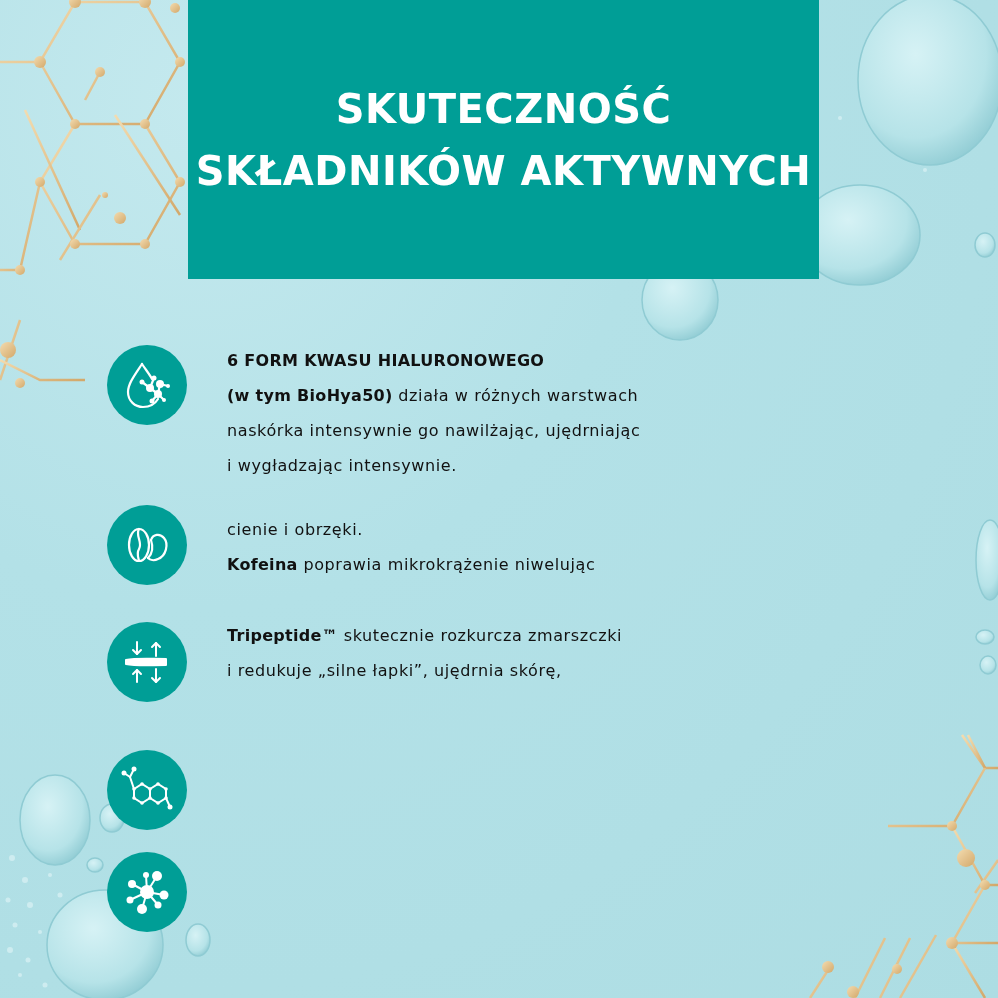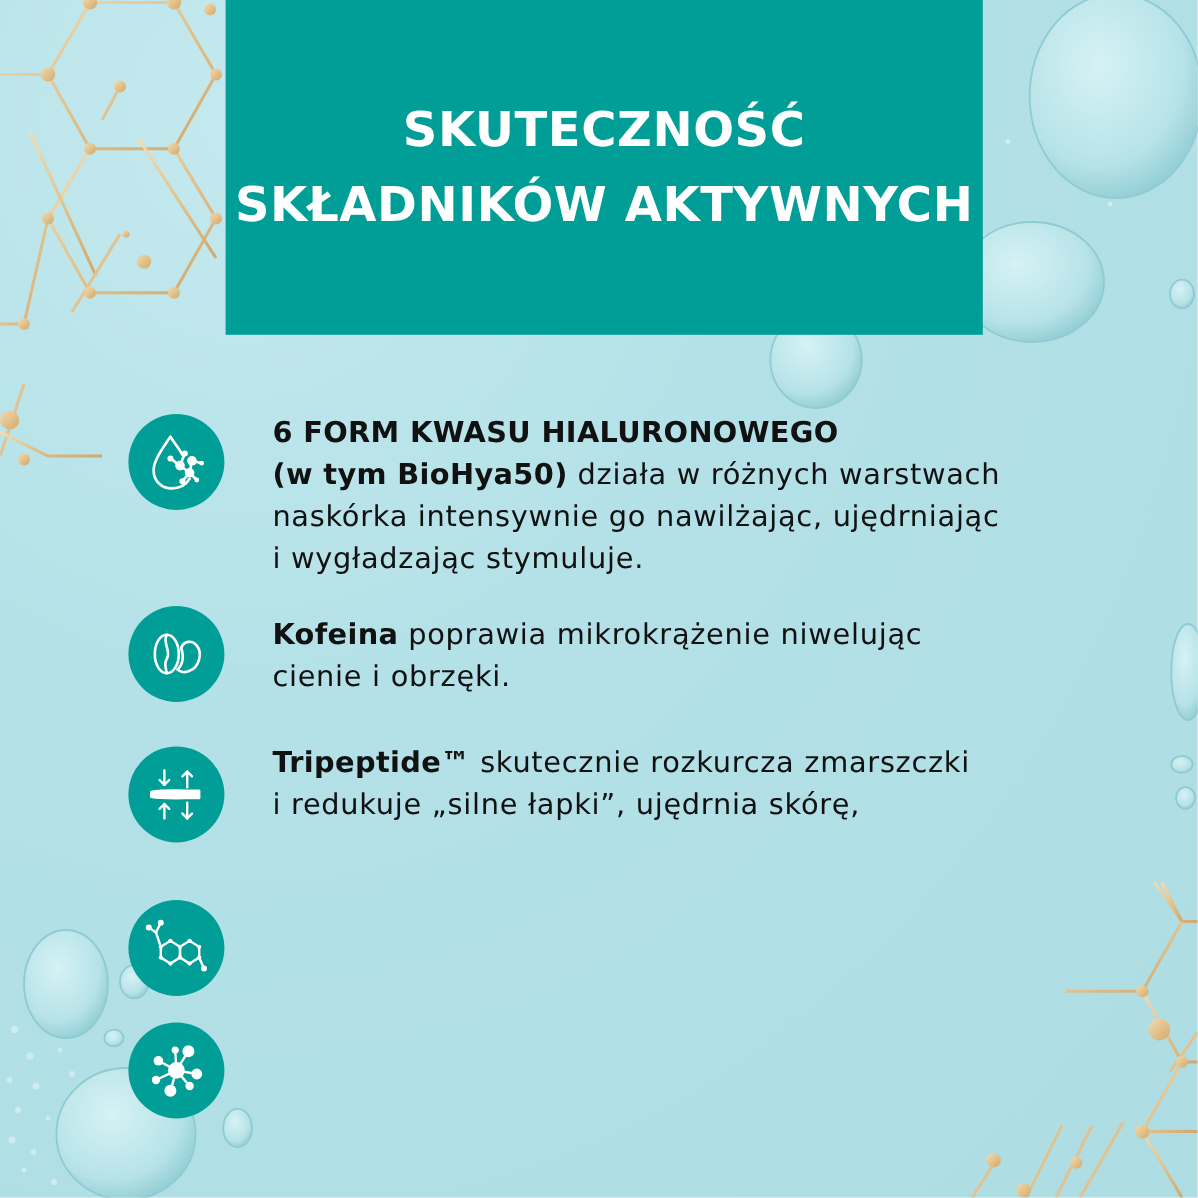--- a/index.html
+++ b/index.html
@@ -41,21 +41,21 @@
     background: #009e96;
     display: flex; align-items: center; justify-content: center;
   }
   .icon-circle svg { width: 54px; height: 54px; }
   .item-text {
     position: absolute;
     left: 227px;
     width: 720px;
     color: #111111;
     font-family: "DejaVu Sans", sans-serif;
-    font-size: 24px;
+    font-size: 16px;
     line-height: 35px;
     letter-spacing: 0.6px;
   }
   .item-text .lead { font-weight: bold; letter-spacing: 0.3px; }
   .item-text .line { display: block; white-space: nowrap; }
 </style>
 </head>
 <body>
 
 <svg class="bg-layer" width="998" height="998" viewBox="0 0 998 998">
@@ -185,36 +185,36 @@
           <circle cx="48" cy="28" r="2"></circle>
         <circle cx="32" cy="43" r="2.5"></circle>
           <circle cx="44" cy="42" r="2"></circle>
       </g>
     </svg>
   </div>
   <div class="item-text">
     <span class="line lead">6 FORM KWASU HIALURONOWEGO</span>
     <span class="line"><span class="lead">(w tym BioHya50)</span><span> działa w różnych warstwach</span></span>
     <span class="line">naskórka intensywnie go nawilżając, ujędrniając</span>
-    <span class="line">i wygładzając stymuluje.</span>
+    <span class="line">i wygładzając intensywnie.</span>
   </div>
 </div>
 
 <div class="item" style="top:512px;">
   <div class="icon-circle" style="top:-7px;">
     <svg viewBox="0 0 54 54" fill="none" stroke="#fff" stroke-width="2.2" stroke-linecap="round">
       <ellipse cx="19" cy="27" rx="10" ry="16"></ellipse>
       <path d="M19,11 C15,18 23,24 19,31 C16,36 19,41 19,43"></path>
       <path d="M31,22 C33,16 40,15 44,20 C49,26 46,38 38,41 C34,43 30,42 28,40"></path>
       <path d="M31,22 C33,28 33,35 28,40"></path>
     </svg>
   </div>
   <div class="item-text">
+    <span class="line">cienie i obrzęki.</span>
     <span class="line"><span class="lead">Kofeina</span><span> poprawia mikrokrążenie niwelując</span></span>
-    <span class="line">cienie i obrzęki.</span>
   </div>
 </div>
 
 <div class="item" style="top:618px;">
   <div class="icon-circle" style="top:4px;">
     <svg viewBox="0 0 54 54" fill="none" stroke="#fff" stroke-width="2" stroke-linecap="round" stroke-linejoin="round">
       <line x1="17" y1="7" x2="17" y2="19"></line>
         <polyline points="13,15 17,19 21,15"></polyline>
       <line x1="36" y1="8" x2="36" y2="21"></line>
         <polyline points="32,12 36,8 40,12"></polyline>

